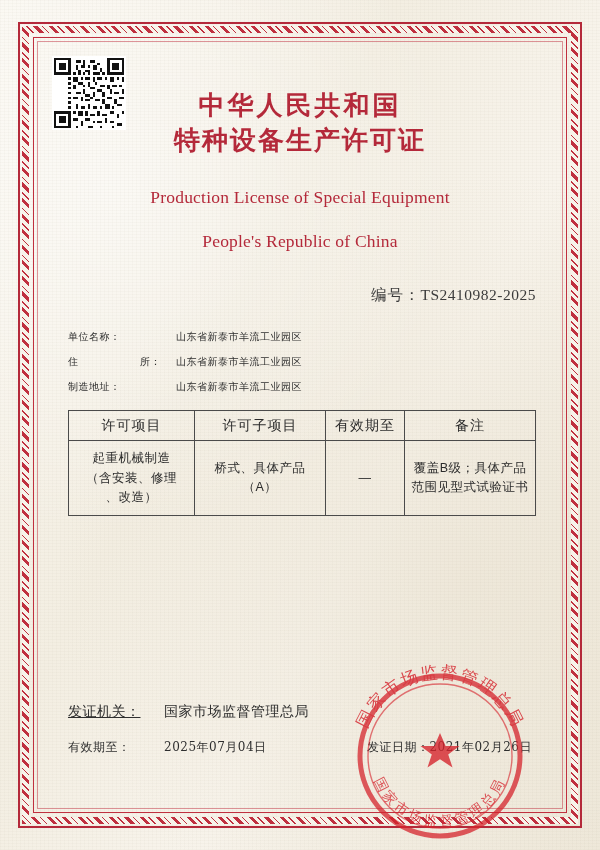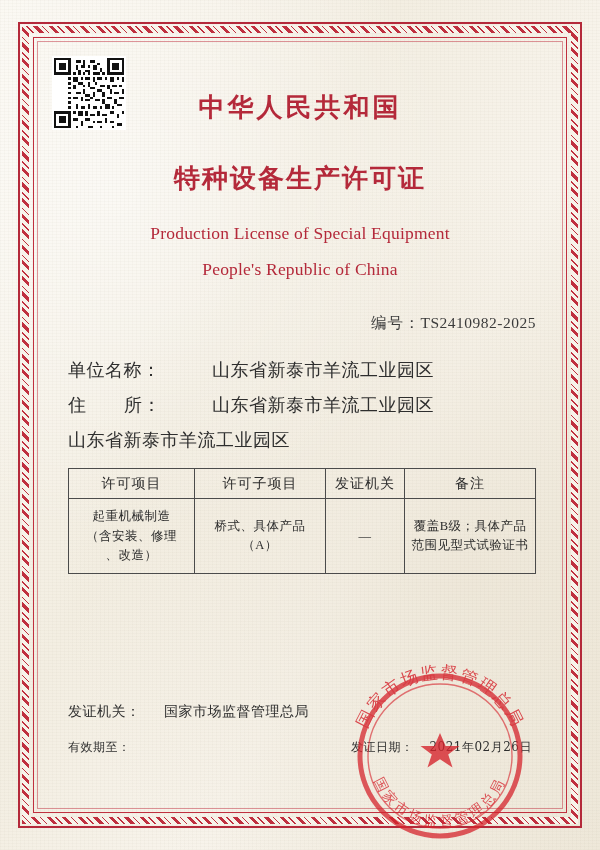--- a/index.html
+++ b/index.html
@@ -96,34 +96,33 @@
     top: 46px;
     right: 46px;
     bottom: 46px;
   }
   .titles {
     text-align: center;
     margin-top: 44px;
     color: #b4293a;
   }
   .title-cn-1, .title-cn-2 {
-    font-family: Liberation Sans, sans-serif;
+    font-family: Liberation Mono, monospace;
     font-weight: bold;
     font-size: 26px;
     letter-spacing: 3px;
     line-height: 1.35;
-    margin-top: 36px;
   }
   .title-cn-2 { letter-spacing: 2px; }
   .title-en-1, .title-en-2 {
     font-family: "Liberation Serif", serif;
     font-size: 17.5px;
     letter-spacing: 0.2px;
     line-height: 1.6;
-    margin-top: 8px;
+    margin-top: 16px;
     color: #b4293a;
   }
   .title-en-1 { margin-top: 23px; }
 
   .serial-row {
     margin-top: 30px;
     text-align: right;
     padding-right: 18px;
     font-size: 15.5px;
     color: #3b3b3b;
@@ -136,24 +135,23 @@
   }
 
   .fields {
     margin-top: 24px;
     padding-left: 22px;
     color: #2e2e2e;
   }
   .field-row {
     display: flex;
     align-items: center;
-    font-size: 18px;
+    font-size: 10px;
     margin-bottom: 11px;
     font-family: "DejaVu Serif", serif;
-    gap: 36px;
   }
   .field-label {
     width: 108px;
     flex: 0 0 108px;
     letter-spacing: 0.5px;
   }
   .field-label.spaced {
     display: flex;
     justify-content: space-between;
     width: 93px;
@@ -174,21 +172,21 @@
   }
 
   
   .table-wrap {
     margin-top: 16px;
     padding: 0 18px 0 22px;
   }
   table.license-table {
     width: 100%;
     border-collapse: collapse;
-    font-family: Liberation Serif, serif;
+    font-family: Liberation Sans, sans-serif;
   }
   table.license-table th,
   table.license-table td {
     border: 1px solid #4b4b4b;
     text-align: center;
     vertical-align: middle;
     color: #2b2b2b;
   }
   table.license-table th {
     font-weight: normal;
@@ -221,36 +219,37 @@
   .footer-row {
     display: flex;
     align-items: baseline;
     font-size: 14px;
     margin-bottom: 18px;
     letter-spacing: 0.5px;
   }
   .footer-row .f-label {
     width: 96px;
     flex: 0 0 96px;
+    text-decoration: underline;
   }
   .footer-row .f-value { letter-spacing: 0.5px; }
   .footer-bottom {
     display: flex;
     align-items: baseline;
     font-size: 12px;
     letter-spacing: 0.5px;
   }
   .footer-bottom .left { display: flex; }
   .footer-bottom .left .f-label { width: 96px; flex: 0 0 96px; }
   .footer-bottom .right {
     margin-left: auto;
     display: flex;
     padding-right: 4px;
   }
-  .footer-bottom .right .f-label { margin-right: 16px; }
+  .footer-bottom .right .f-label { margin-right: 0; }
 
   
   .seal {
     position: absolute;
     left: 340px;
     top: 656px;
     width: 200px;
     height: 200px;
     opacity: 0.88;
   }
@@ -406,32 +405,33 @@
         <span class="field-value">山东省新泰市羊流工业园区</span>
       </div>
       <div class="field-row">
         <span class="field-label spaced">
             <span>住</span>
             <span>所：</span>
           </span>
         <span class="field-value">山东省新泰市羊流工业园区</span>
       </div>
       <div class="field-row">
+        <span class="field-label">制造地址：</span>
         <span class="field-value">山东省新泰市羊流工业园区</span>
       </div>
     </div>
 
 
     <div class="table-wrap">
       <table class="license-table">
         <thead>
           <tr>
             <th class="col-a">许可项目</th>
             <th class="col-b">许可子项目</th>
-            <th class="col-c">发证机关</th>
+            <th class="col-c">有效期至</th>
             <th class="col-d">备注</th>
           </tr>
         </thead>
         <tbody>
           <tr>
             <td style="white-space:pre-line">起重机械制造
 （含安装、修理
 、改造）</td>
             <td style="white-space:pre-line">桥式、具体产品
 （A）</td>
@@ -444,20 +444,21 @@
     </div>
 
     <div class="footer">
       <div class="footer-row">
         <span class="f-label">发证机关：</span>
         <span class="f-value">国家市场监督管理总局</span>
       </div>
       <div class="footer-bottom">
         <span class="left">
           <span class="f-label">有效期至：</span>
+          <span class="f-value">2025年07月04日</span>
         </span>
         <span class="right">
           <span class="f-label">发证日期：</span>
           <span class="f-value">2021年02月26日</span>
         </span>
       </div>
     </div>
   </div>
 
   <div class="seal">

